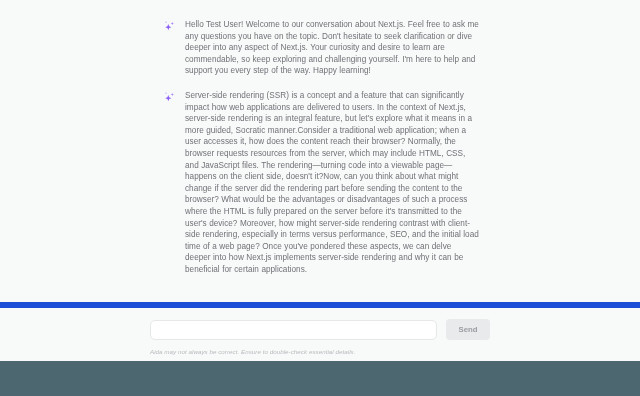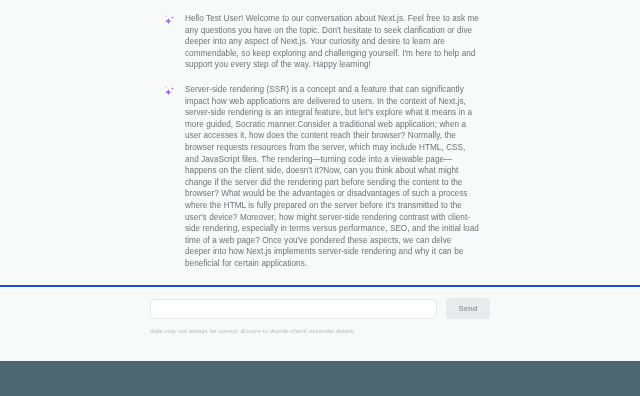--- a/index.html
+++ b/index.html
@@ -26,21 +26,21 @@
   
   .chat-area {
     flex: 1 1 auto;
     position: relative;
     overflow: hidden;
     background: #f8f9f9;
   }
 
   .chat-column {
     width: 318px;
-    margin: 0 auto;
+    margin: 6px auto;
     padding-top: 13px;
     box-sizing: content-box;
     padding-left: 161px;
     padding-right: 161px;
   }
 
   .message {
     display: flex;
     align-items: flex-start;
     margin-bottom: 13px;
@@ -78,23 +78,23 @@
   }
 
   .message-user .bubble-text {
     color: #6f7377;
   }
 
   
   .composer-wrap {
     flex: 0 0 auto;
     background: #f8f9f9;
-    border-top: 2px solid #1d4ed8;
+    border-top: 6px solid #1d4ed8;
     padding-top: 11px;
-    padding-bottom: 26px;
+    padding-bottom: 5px;
   }
 
   .composer {
     width: 340px;
     margin: 0 auto;
     padding-left: 150px;
     padding-right: 150px;
   }
 
   .composer-row {

